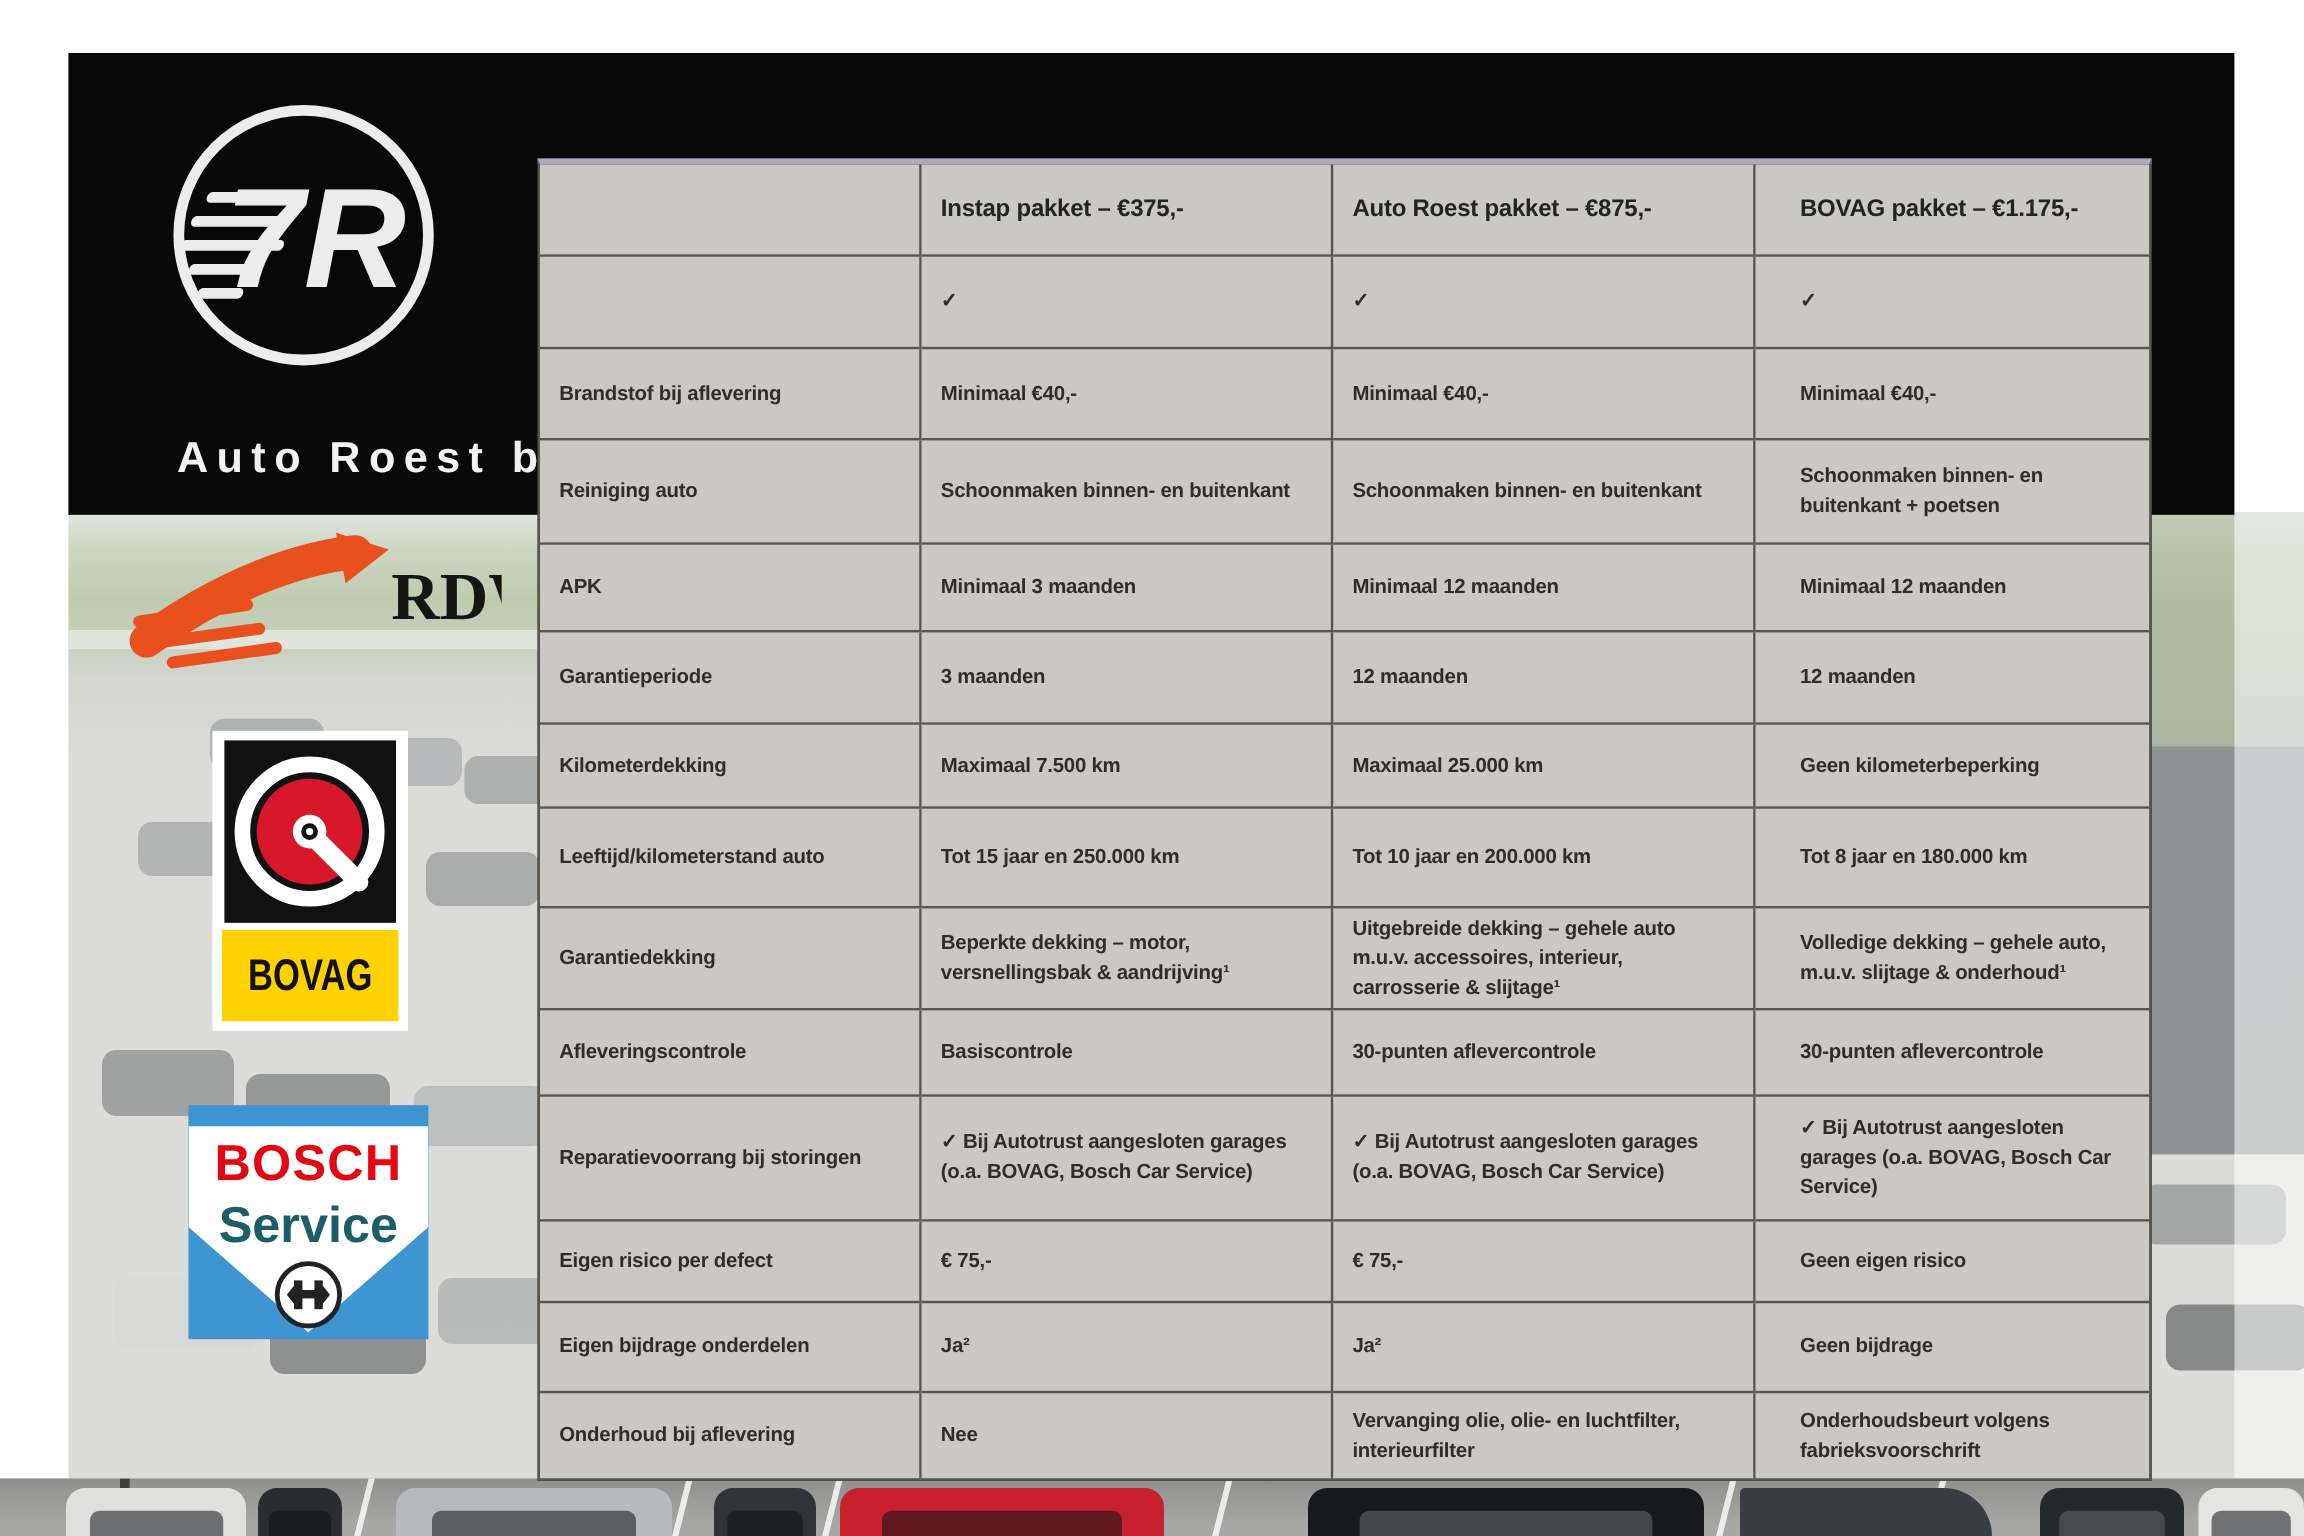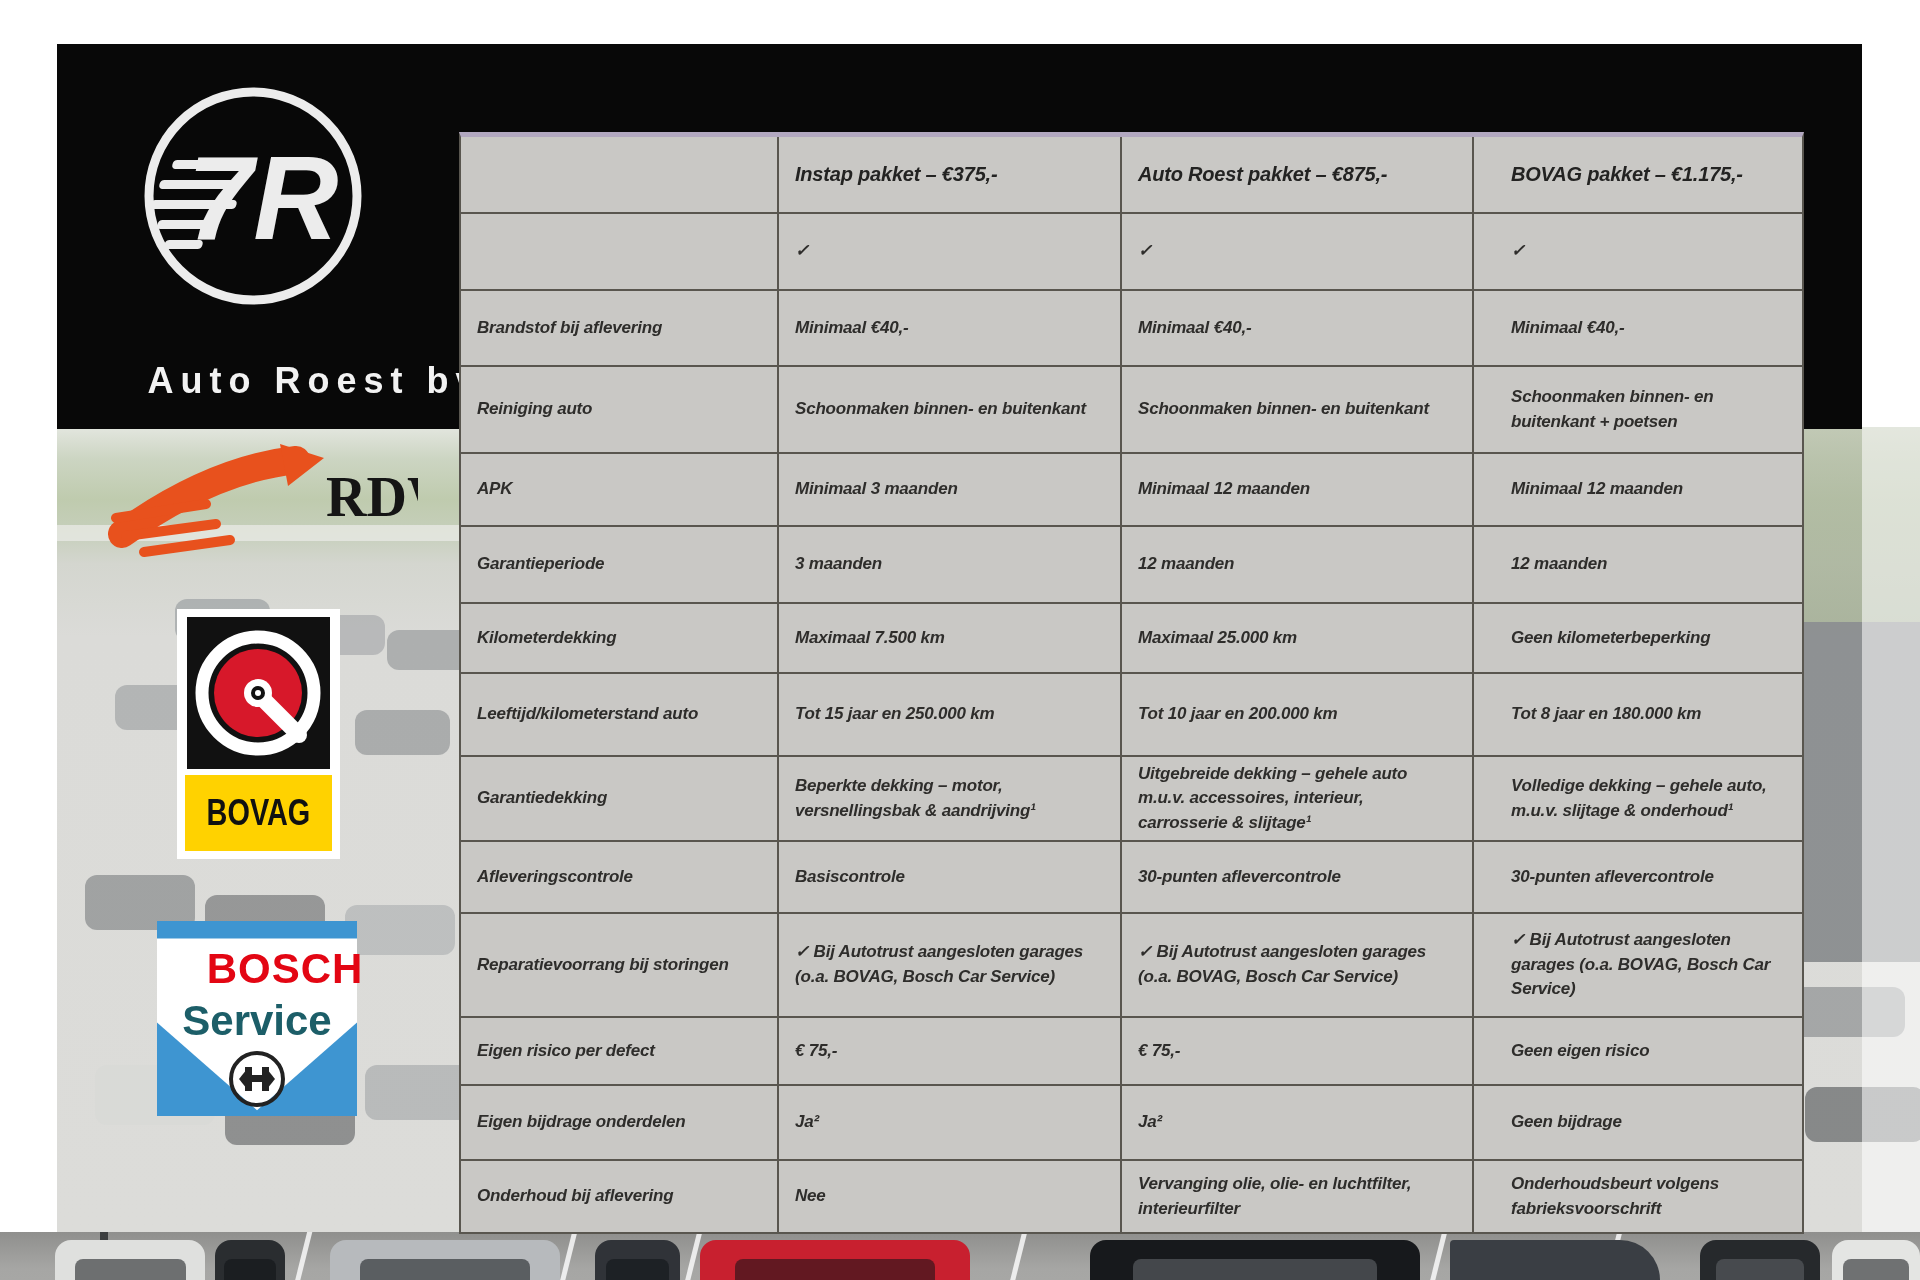--- a/index.html
+++ b/index.html
@@ -41,27 +41,27 @@
   .bovag{position:absolute;left:177px;top:565px;width:163px;height:250px;background:#ffffff;}
   .bovag .sq{position:absolute;left:10px;top:8px;width:143px;height:152px;background:#111111;}
   .bovag .band{position:absolute;left:8px;top:166px;width:147px;height:76px;background:#FFD200;
     display:flex;align-items:center;justify-content:center;}
   .bovag .band span{font-size:37px;font-weight:bold;color:#111;transform:scaleX(.78);
     letter-spacing:0px;}
   .bosch{position:absolute;left:157px;top:877px;width:200px;height:195px;background:#3E95D1;}
   .bosch .shield{position:absolute;left:0;top:0;width:100%;height:100%;background:#ffffff;
     clip-path:polygon(0% 9%,100% 9%,100% 52%,50% 97%,0% 52%);}
   .bosch .t1{position:absolute;left:0;top:24px;width:100%;text-align:center;
-    color:#E30613;font-size:42px;font-weight:bold;letter-spacing:1px;padding-left:28px;}
+    color:#E30613;font-size:42px;font-weight:bold;letter-spacing:1px;}
   .bosch .t2{position:absolute;left:0;top:76px;width:100%;text-align:center;
     color:#1C5E68;font-size:42px;font-weight:bold;}
 
   
-  .pkg-table{position:absolute;left:459px;top:88px;display:grid;
-    border:2px solid #59564f;border-top:5px solid #b2a8c0;background:#0f172a;font-style:italic;}
+  .pkg-table{position:absolute;left:448px;top:88px;display:grid;
+    border:2px solid #59564f;border-top:5px solid #b2a8c0;background:#0f172a;}
   .cell{background:#c9c8c5;border-right:2px solid #59564f;border-bottom:2px solid #59564f;
     display:flex;align-items:center;padding:8px 16px;box-sizing:border-box;
     font-weight:bold;color:#2e2d2b;font-size:17px;line-height:1.45;letter-spacing:-0.2px;}
   .cell.head{font-size:20px;color:#232322;}
   .cell.last-col{border-right:none;padding-left:37px;}
   .cell.last-row{border-bottom:none;}
 </style>
 </head>
 <body>
 

